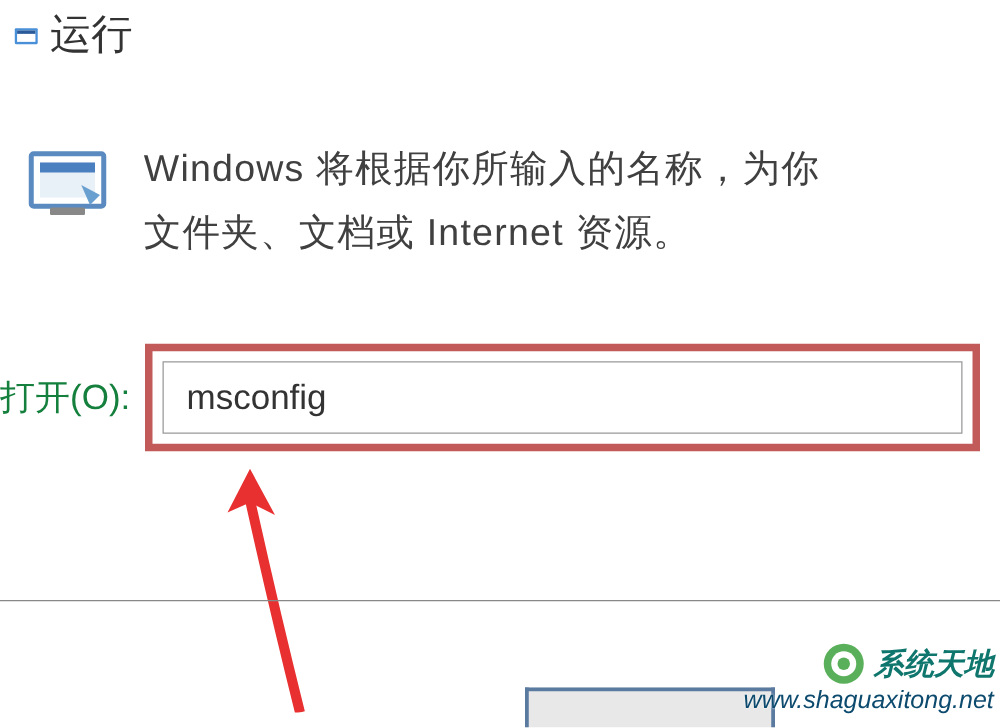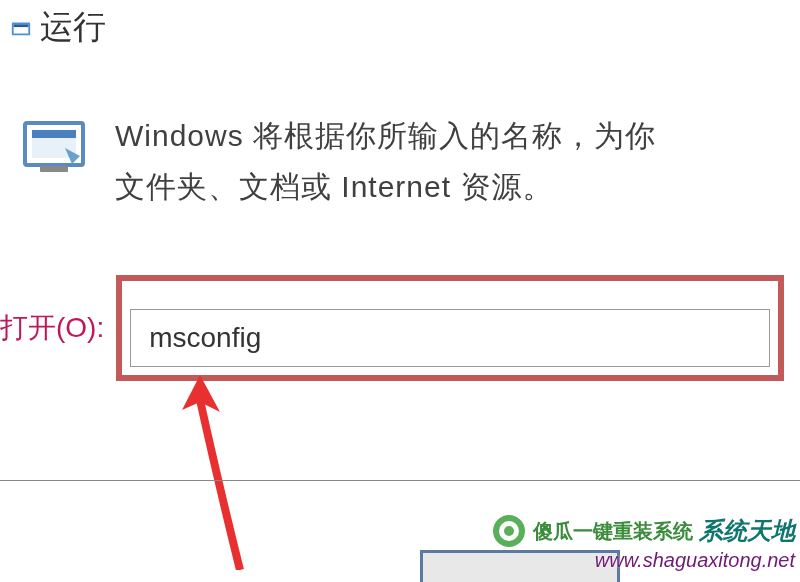--- a/index.html
+++ b/index.html
@@ -55,40 +55,39 @@
     }
     .open-row {
       position: absolute;
       top: 275px;
       left: 0;
       display: flex;
       align-items: center;
     }
     .open-label {
       font-size: 28px;
-      color: #be185d;
+      color: #15803d;
       margin-right: 12px;
       white-space: nowrap;
     }
     .input-highlight {
       border: 6px solid #c25a5a;
       padding: 8px;
       position: relative;
     }
     .cmd-input {
       width: 640px;
       height: 58px;
       border: 1px solid #999;
       background: #fff;
       font-size: 28px;
       padding: 0 18px;
       color: #333;
       font-family: inherit;
       outline: none;
-      margin-top: 20px;
     }
     .arrow-annotation {
       position: absolute;
       top: 370px;
       left: 120px;
       width: 180px;
       height: 200px;
       pointer-events: none;
     }
     .bottom-divider {
@@ -134,21 +133,21 @@
     }
     .wm-text2 {
       font-size: 24px;
       color: #0f766e;
       font-weight: bold;
       font-style: italic;
       text-shadow: 0 0 2px #fff;
     }
     .wm-url {
       font-size: 20px;
-      color: #701a75;
+      color: #0c4a6e;
       font-style: italic;
       text-shadow: 0 0 2px #fff;
     }
   </style>
 </head>
 <body>
 
 <div class="titlebar">
   <svg class="run-small-icon" viewBox="0 0 24 24">
     <rect x="2" y="6" width="20" height="14" fill="#4a90d9" rx="1"></rect>
@@ -189,17 +188,16 @@
 <div class="ok-button-wrap">
 </div>
 
 <div class="watermark">
   <div class="watermark-top">
     <svg class="wm-icon" viewBox="0 0 36 36">
       <circle cx="18" cy="18" r="16" fill="#5ab05a"></circle>
       <circle cx="18" cy="18" r="10" fill="#fff"></circle>
       <circle cx="18" cy="18" r="5" fill="#5ab05a"></circle>
     </svg>
-    <span class="wm-text1">傻瓜一键重装系统</span>
     <span class="wm-text2">系统天地</span>
   </div>
   <div class="wm-url">www.shaguaxitong.net</div>
 </div>
 
 </body></html>

